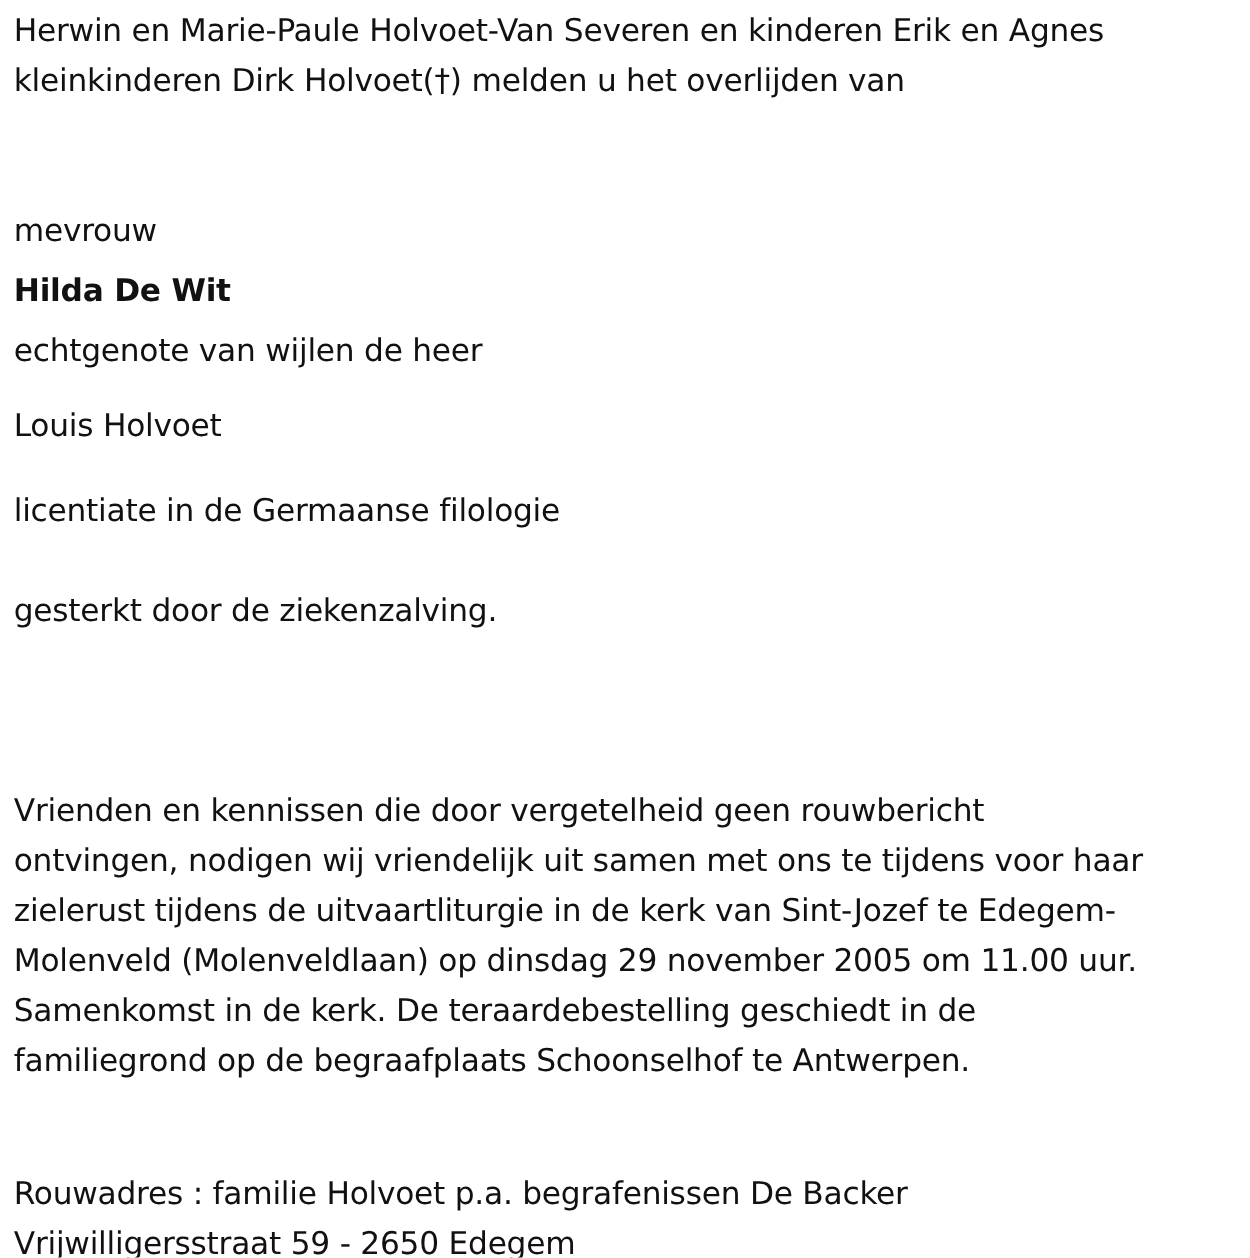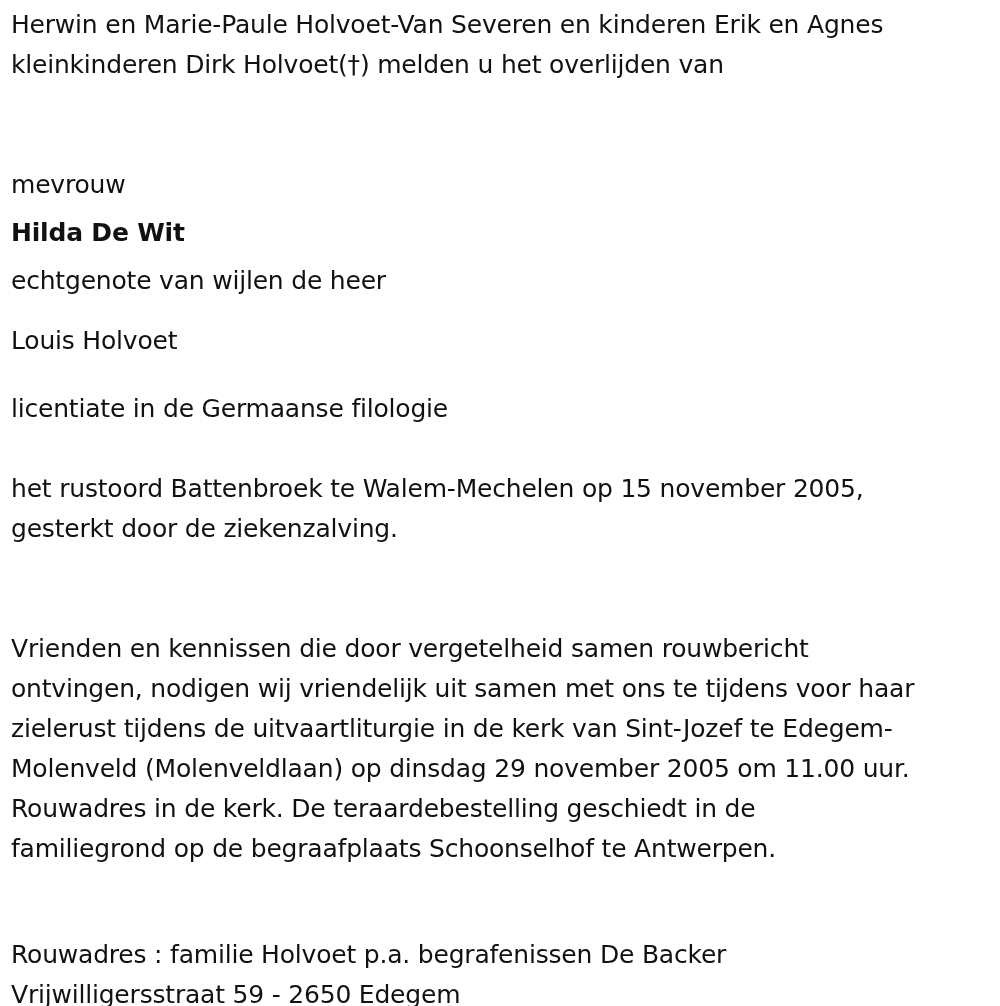--- a/index.html
+++ b/index.html
@@ -47,30 +47,29 @@
   </div>
 
   <div class="line l-title">mevrouw</div>
   <div class="line l-name">Hilda De Wit</div>
   <div class="line l-spouse1">echtgenote van wijlen de heer</div>
   <div class="line l-spouse2">Louis Holvoet</div>
 
   <div class="line l-degree">licentiate in de Germaanse filologie</div>
 
   <div class="birth">
-    <div class="line">het rustoord Battenbroek te Walem-Mechelen op 15 november 2005,</div>
     <div class="line">gesterkt door de ziekenzalving.</div>
   </div>
 
   <div class="service">
-    <div class="line">Vrienden en kennissen die door vergetelheid samen rouwbericht</div>
+    <div class="line">Vrienden en kennissen die door vergetelheid geen rouwbericht</div>
     <div class="line">ontvingen, nodigen wij vriendelijk uit samen met ons te tijdens voor haar</div>
     <div class="line">zielerust tijdens de uitvaartliturgie in de kerk van Sint-Jozef te Edegem-</div>
     <div class="line">Molenveld (Molenveldlaan) op dinsdag 29 november 2005 om 11.00 uur.</div>
-    <div class="line">Rouwadres in de kerk. De teraardebestelling geschiedt in de</div>
+    <div class="line">Samenkomst in de kerk. De teraardebestelling geschiedt in de</div>
     <div class="line">familiegrond op de begraafplaats Schoonselhof te Antwerpen.</div>
   </div>
 
   <div class="address">
     <div class="line">Rouwadres : familie Holvoet p.a. begrafenissen De Backer</div>
     <div class="line">Vrijwilligersstraat 59 - 2650 Edegem</div>
   </div>
 
 </div>
 

